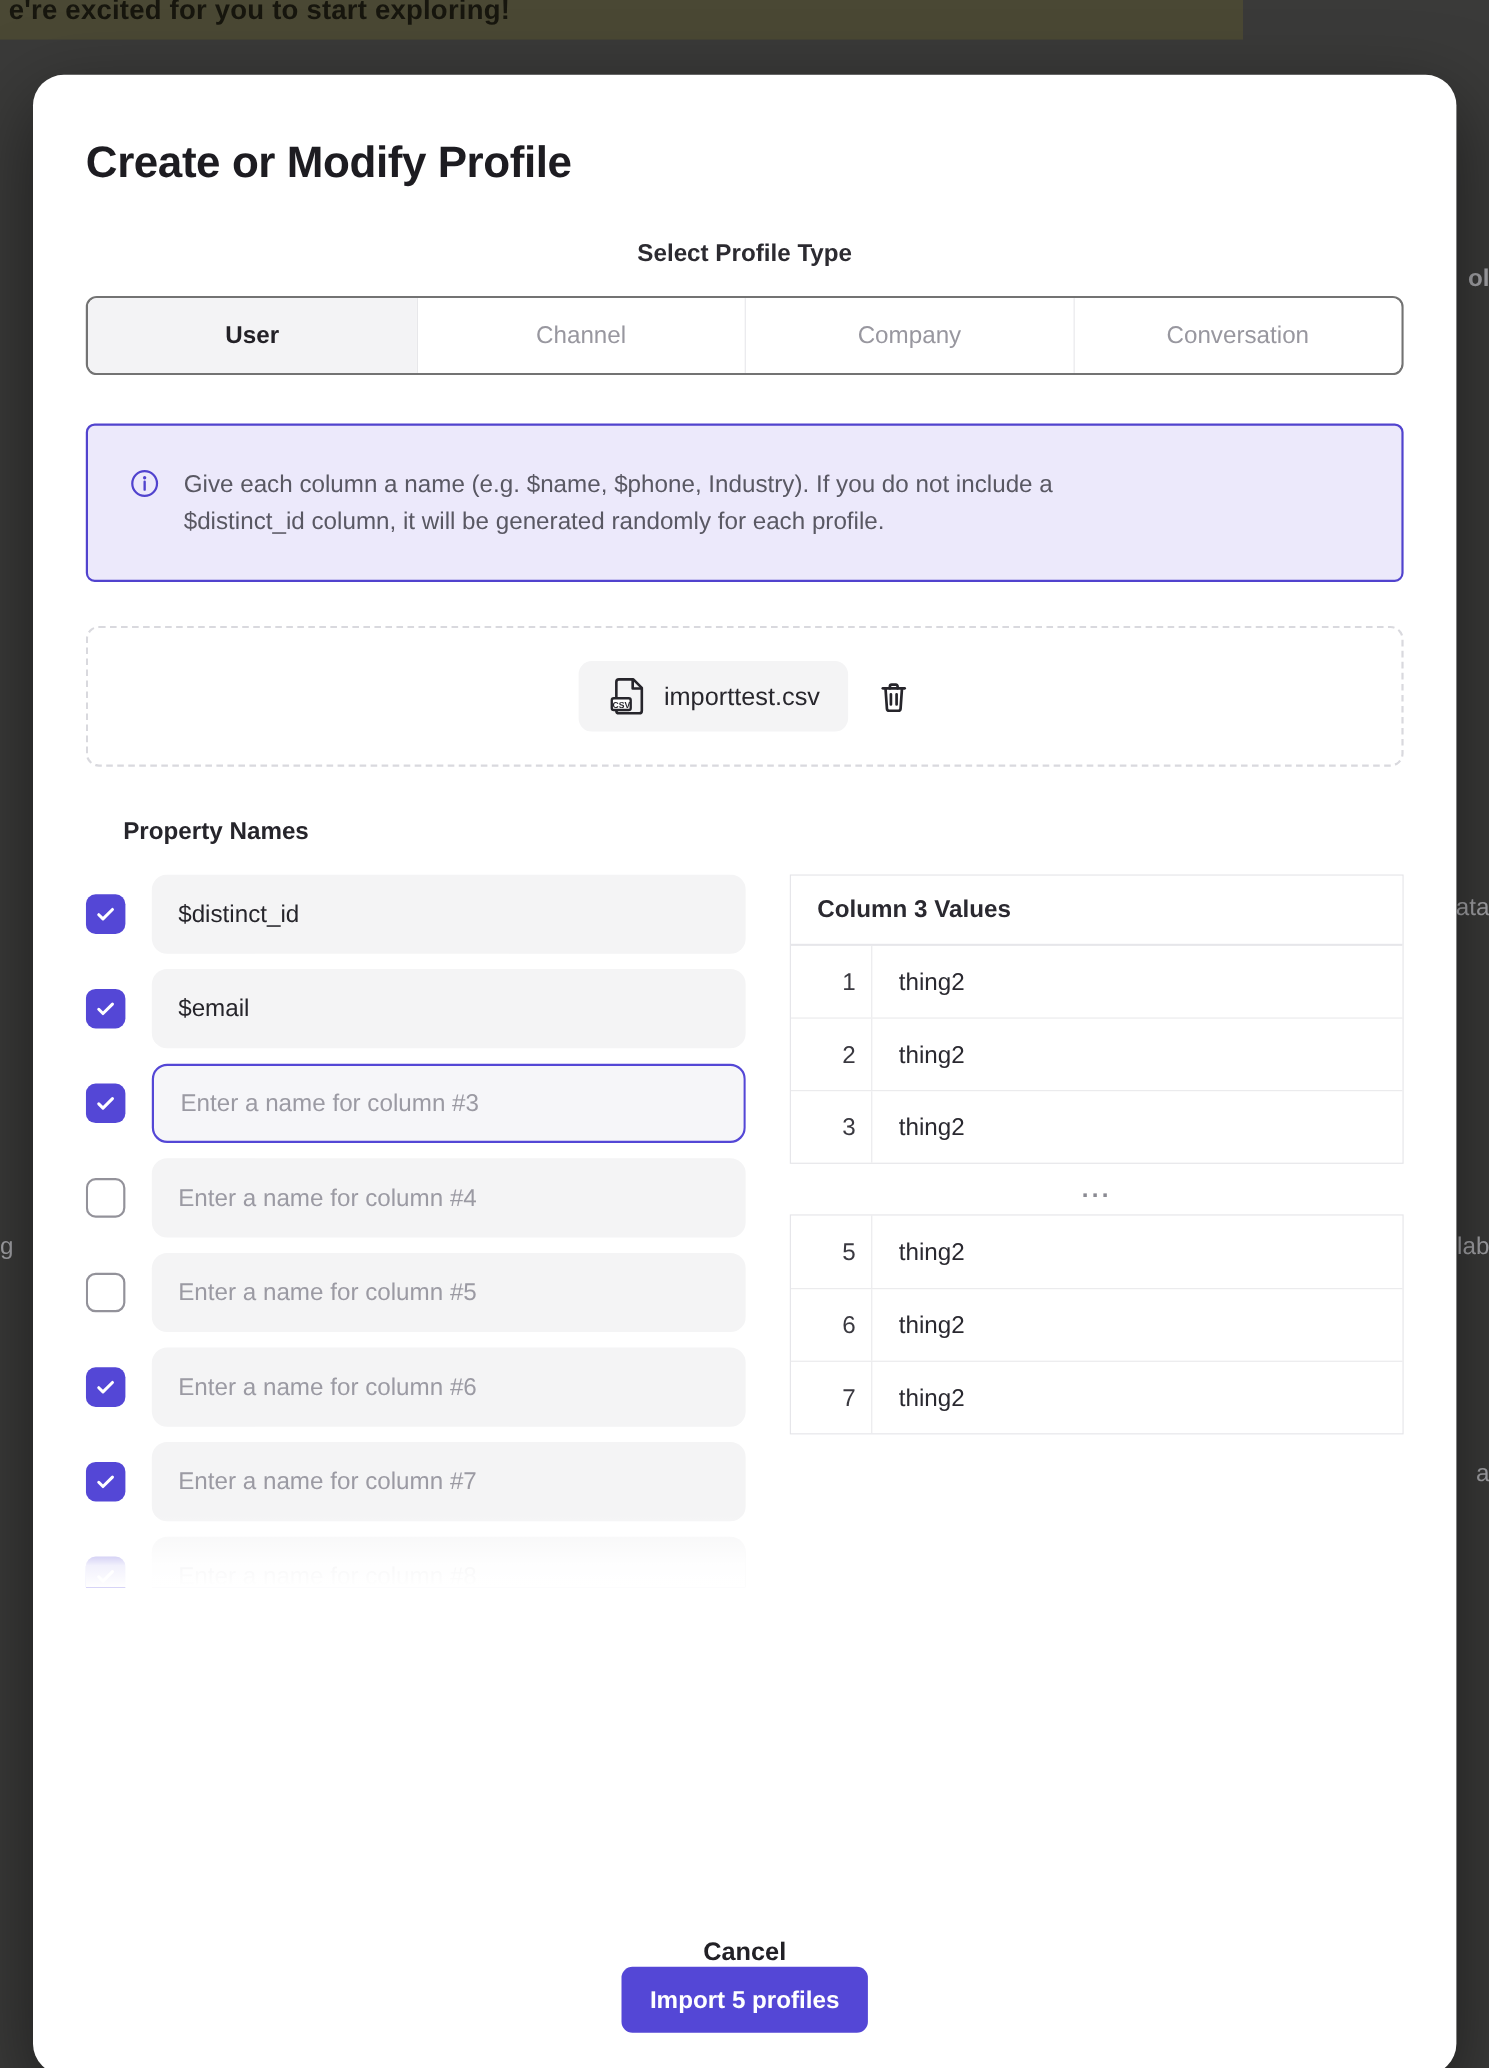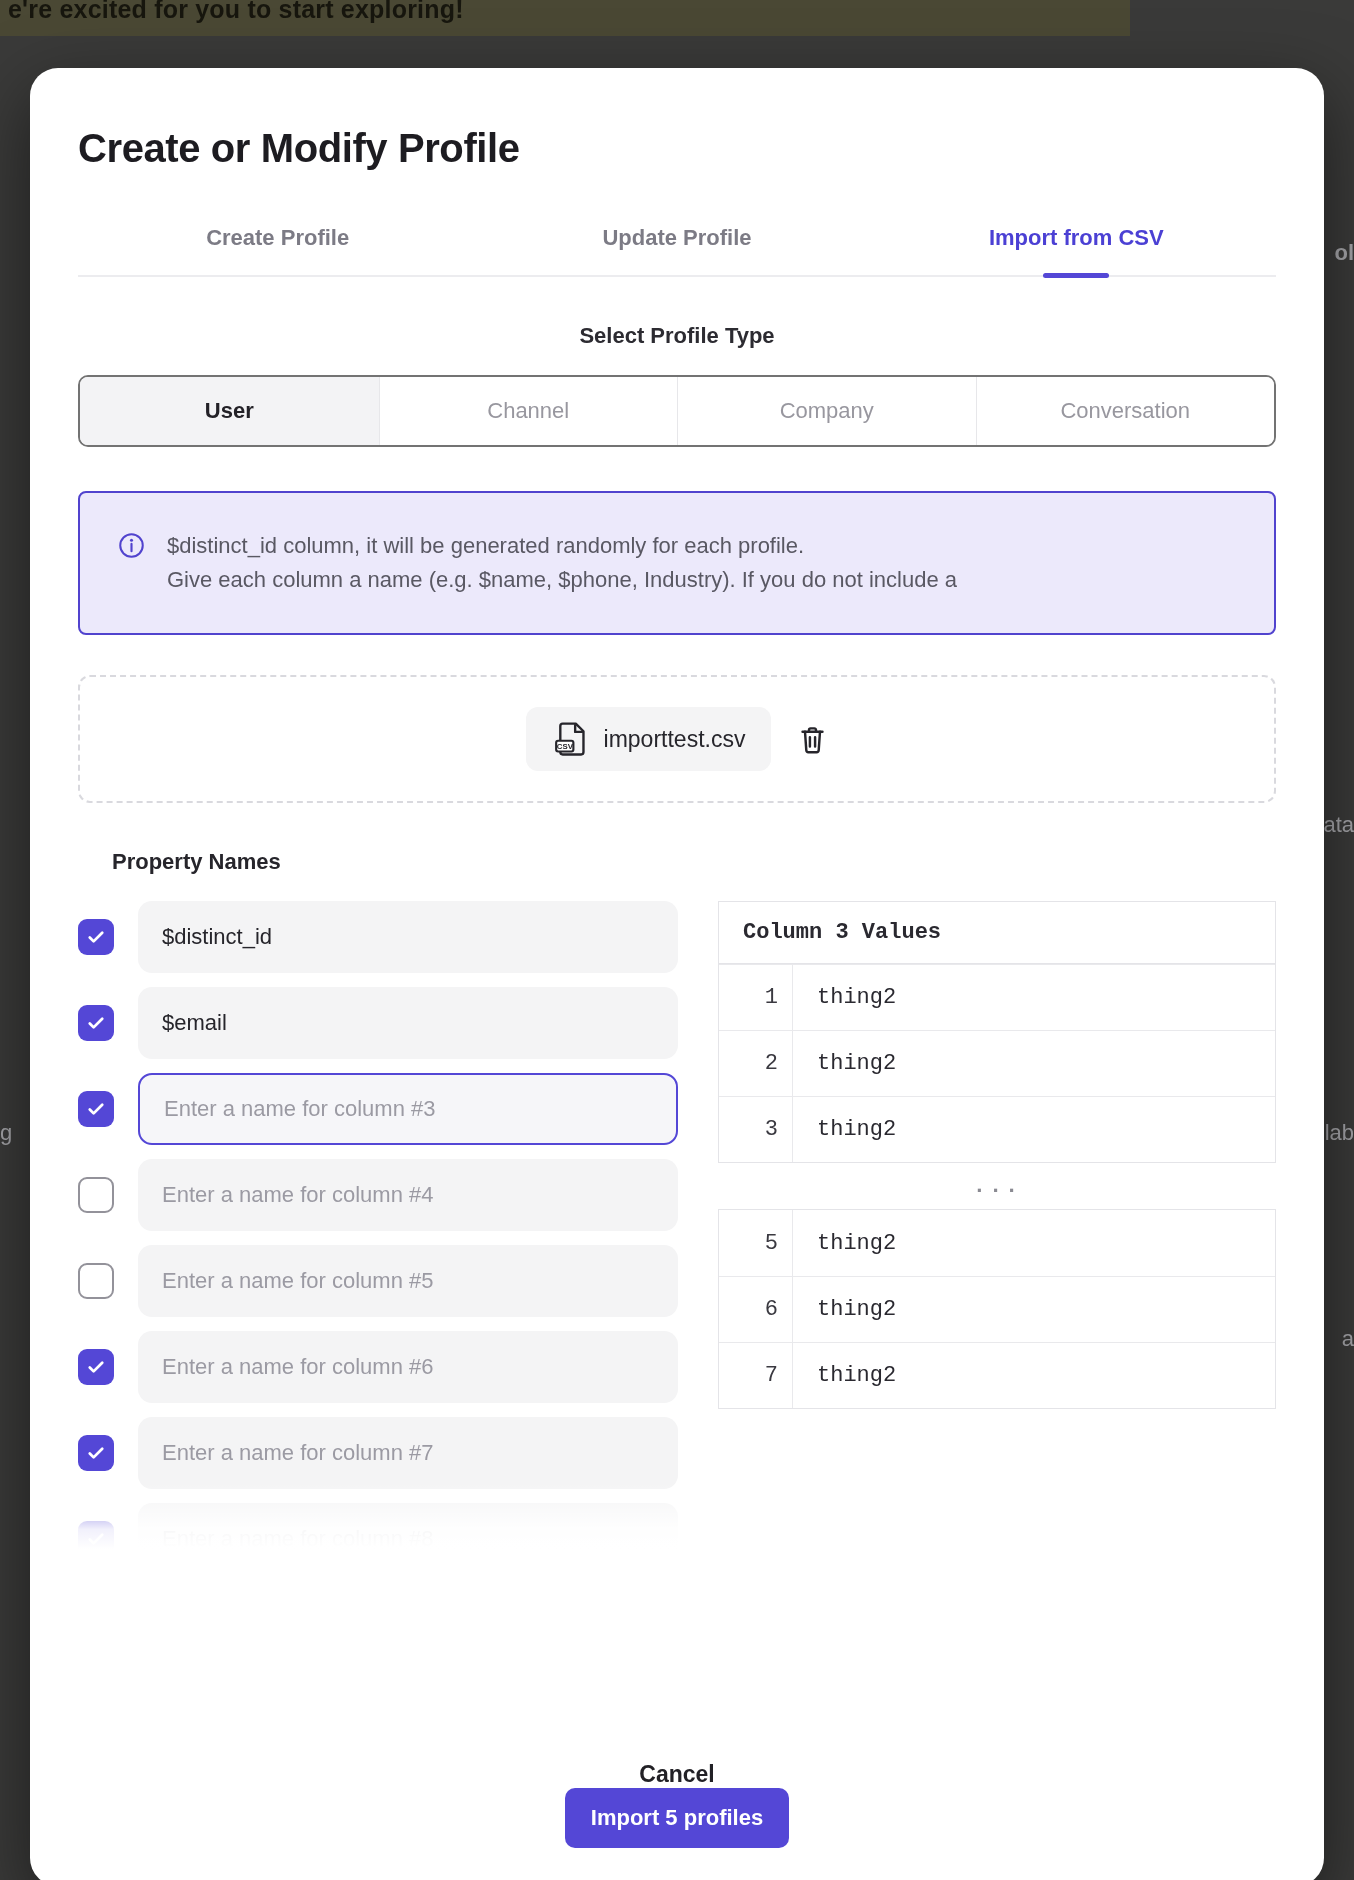--- a/index.html
+++ b/index.html
@@ -129,21 +129,21 @@
   }
   .prop-input::placeholder { color:#9b9aa3; }
   .prop-input.focused { background:#f6f6f9; border:2px solid #5447d6; }
   .props-fade {
     position:absolute; left:0; right:0; bottom:0; height:66px;
     background:linear-gradient(to bottom, rgba(255,255,255,0) 0%, rgba(255,255,255,.92) 70%, #fff 100%);
     pointer-events:none;
   }
 
   
-  .preview { flex:1;font-family:Liberation Mono, monospace; }
+  .preview { flex:1; }
   .ptable { border:1px solid #e4e4e8; background:#fff; }
   .ptable-header {
     padding:18px 24px; font-size:22px; font-weight:600; color:#2a2930;
     border-bottom:1px solid #e4e4e8;
   }
   .trow { display:grid; grid-template-columns:74px 1fr; height:66px; border-top:1px solid #e9e9ec; }
   .trow:first-child { border-top:none; }
   .tidx {
     display:flex; align-items:center; justify-content:flex-end;
     padding-right:14px; font-size:22px; color:#3a3940;
@@ -181,45 +181,39 @@
 <div class="bg-frag frag-r1">ol</div>
 <div class="bg-frag frag-r2">ata</div>
 <div class="bg-frag frag-r3">lab</div>
 <div class="bg-frag frag-r4">a</div>
 <div class="bg-frag frag-l1">g</div>
 
 <div class="modal">
 
   <h1 class="dialog-title">Create or Modify Profile</h1>
 
-  <div class="tabs">
-    <div class="tab">Create Profile</div>
-    <div class="tab">Update Profile</div>
-    <div class="tab active">Import from CSV</div>
-    <div class="tab-underline"></div>
-  </div>
 
   <div class="section-label">Select Profile Type</div>
 
   <div class="segmented">
     <div class="segment selected">User</div>
     <div class="segment">Channel</div>
     <div class="segment">Company</div>
     <div class="segment">Conversation</div>
   </div>
 
   <div class="banner">
     <svg class="banner-icon" width="27" height="27" viewBox="0 0 24 24">
       <circle cx="12" cy="12" r="10" fill="none" stroke="#5143ce" stroke-width="1.8"></circle>
       <circle cx="12" cy="7.4" r="1.35" fill="#5143ce"></circle>
       <path d="M12 10.6 V17" stroke="#5143ce" stroke-width="1.9" stroke-linecap="round" fill="none"></path>
     </svg>
     <div class="banner-text">
+      <div>Give each column a name (e.g. $name, $phone, Industry). If you do not include a</div>
       <div>$distinct_id column, it will be generated randomly for each profile.</div>
-      <div>Give each column a name (e.g. $name, $phone, Industry). If you do not include a</div>
     </div>
   </div>
 
   <div class="dropzone">
     <div class="file-pill">
       <svg width="38" height="38" viewBox="0 0 32 32">
         <path d="M9 3 h11 l6.5 6.5 V27 a2 2 0 0 1 -2 2 H9 a2 2 0 0 1 -2 -2 V5 a2 2 0 0 1 2 -2 Z" fill="none" stroke="#26252b" stroke-width="2" stroke-linejoin="round"></path>
         <path d="M19.5 3.5 V10 h6.5" fill="none" stroke="#26252b" stroke-width="2" stroke-linejoin="round"></path>
         <rect x="3.5" y="17.5" width="14.5" height="9" rx="1.6" fill="#ffffff" stroke="#26252b" stroke-width="1.8"></rect>
         <text x="10.8" y="24.6" text-anchor="middle" font-family="Liberation Sans, sans-serif" font-size="6.6" font-weight="700" fill="#26252b">CSV</text>

